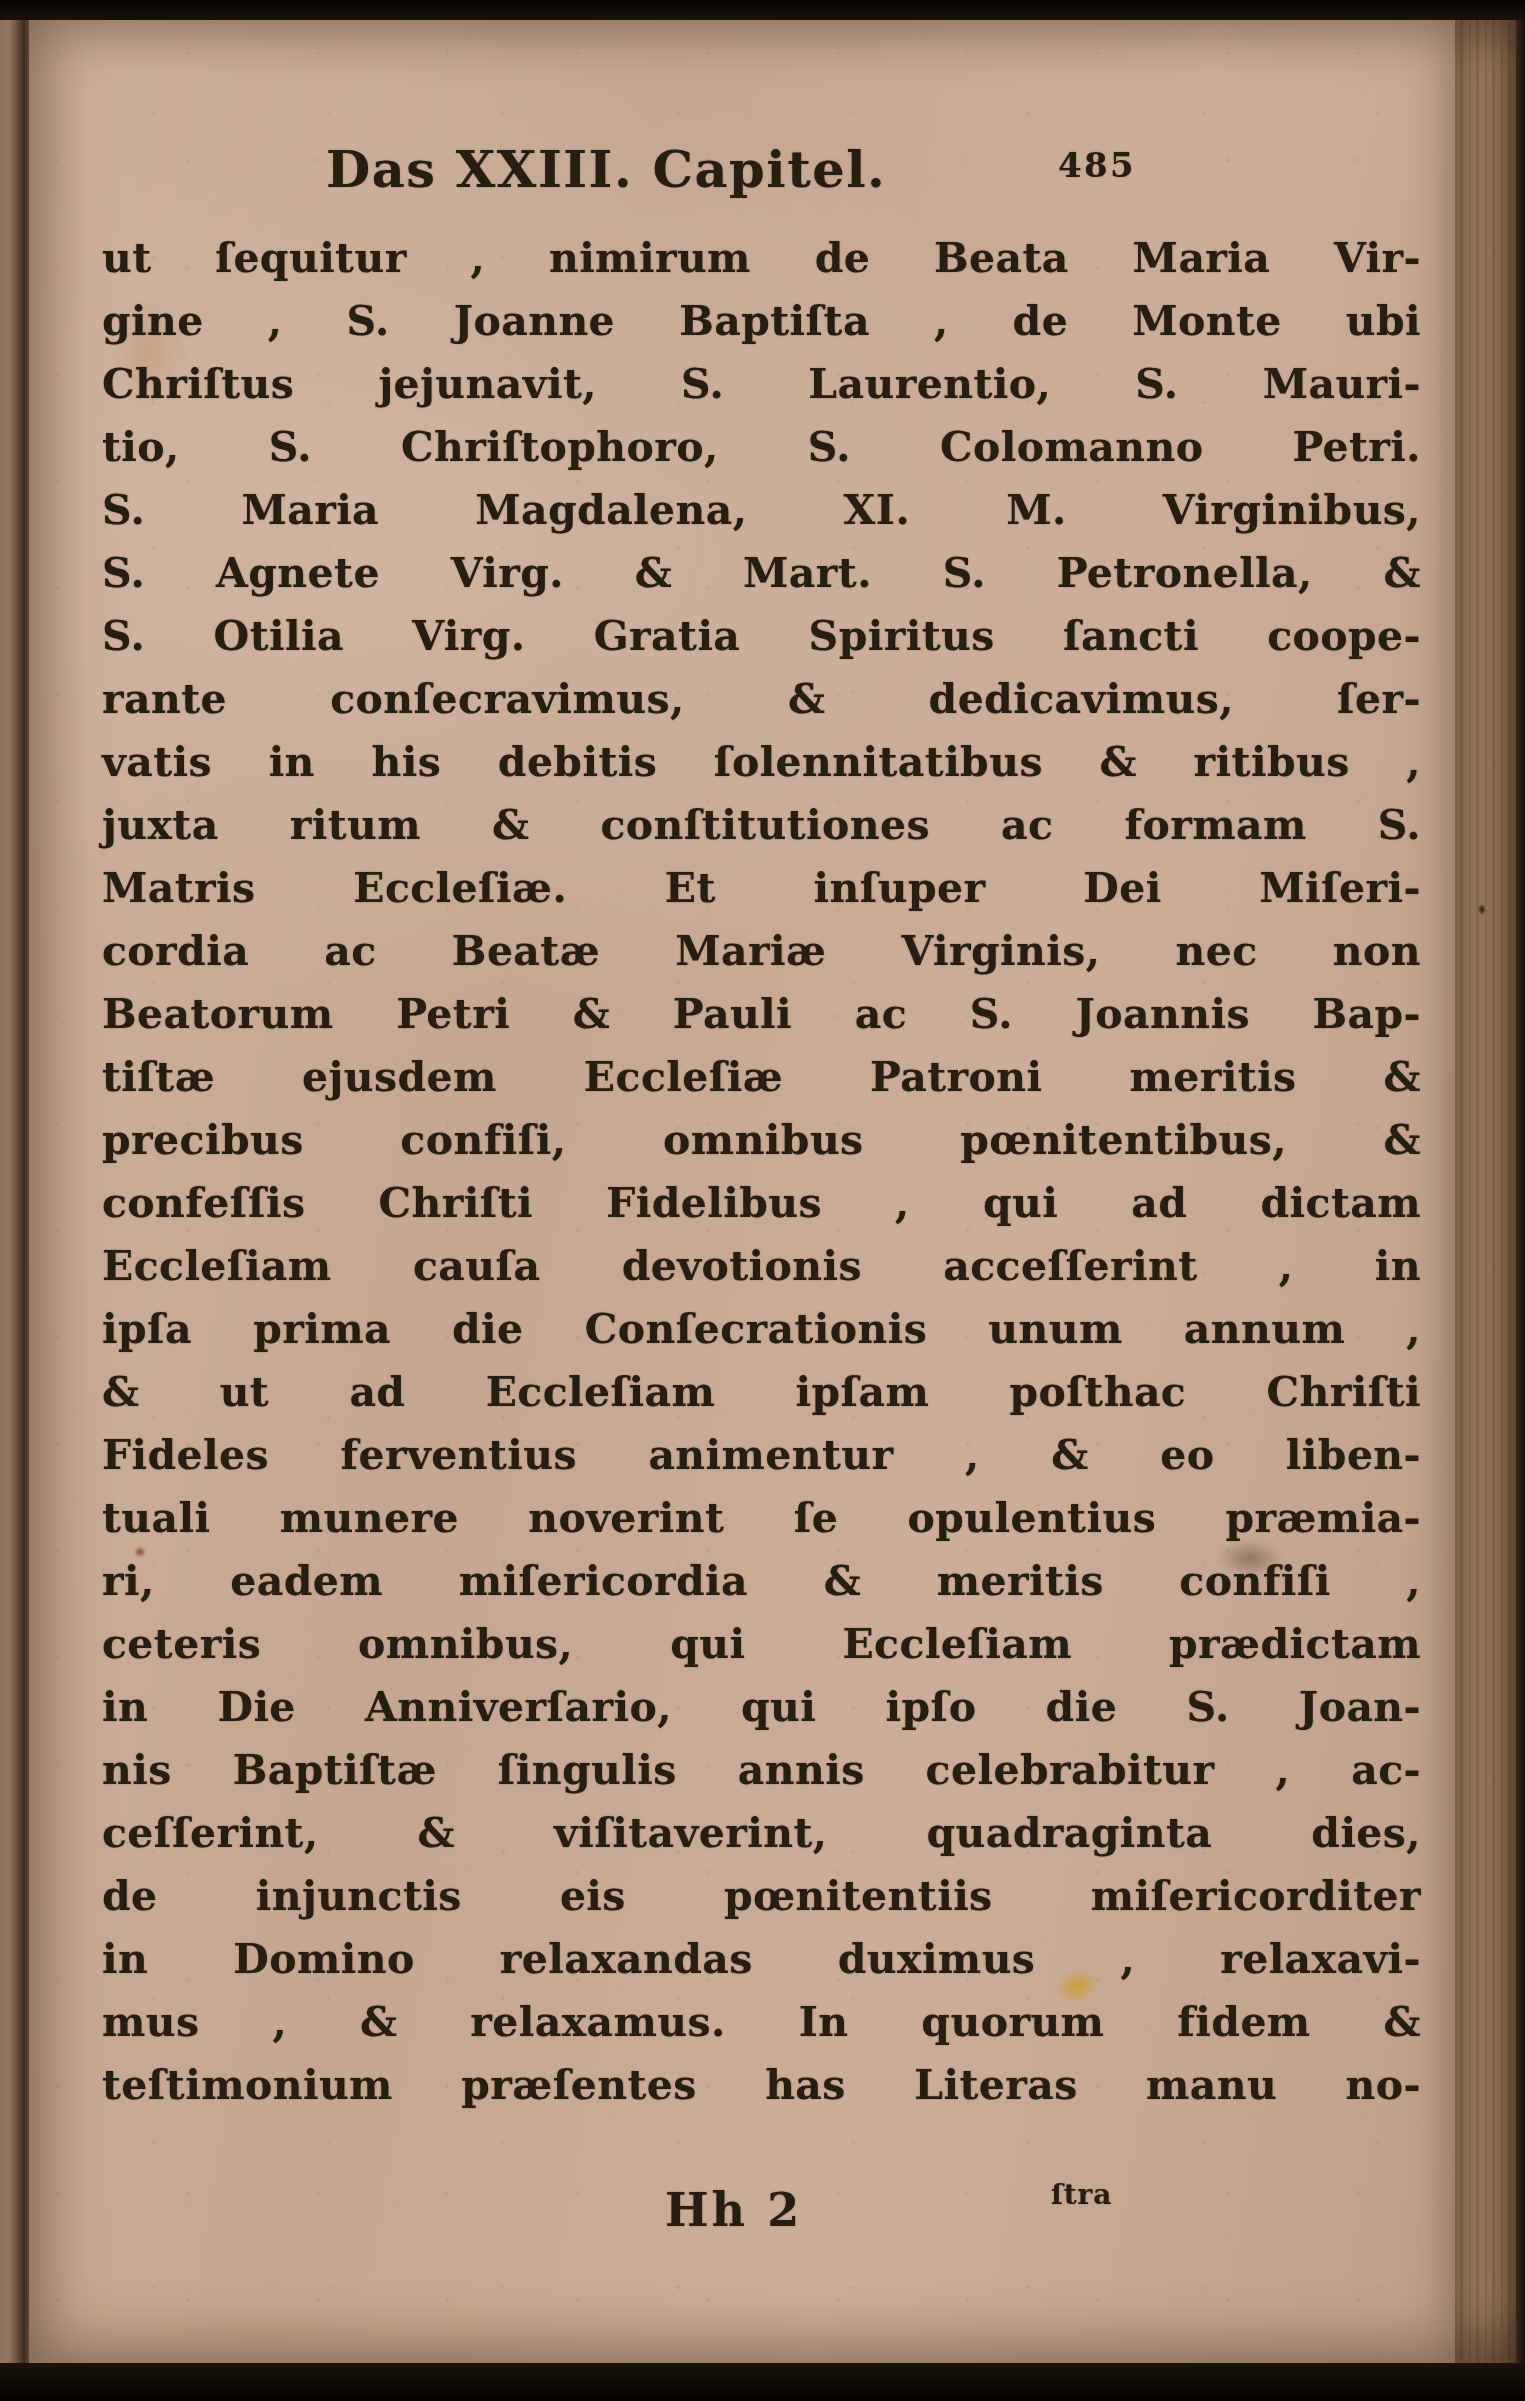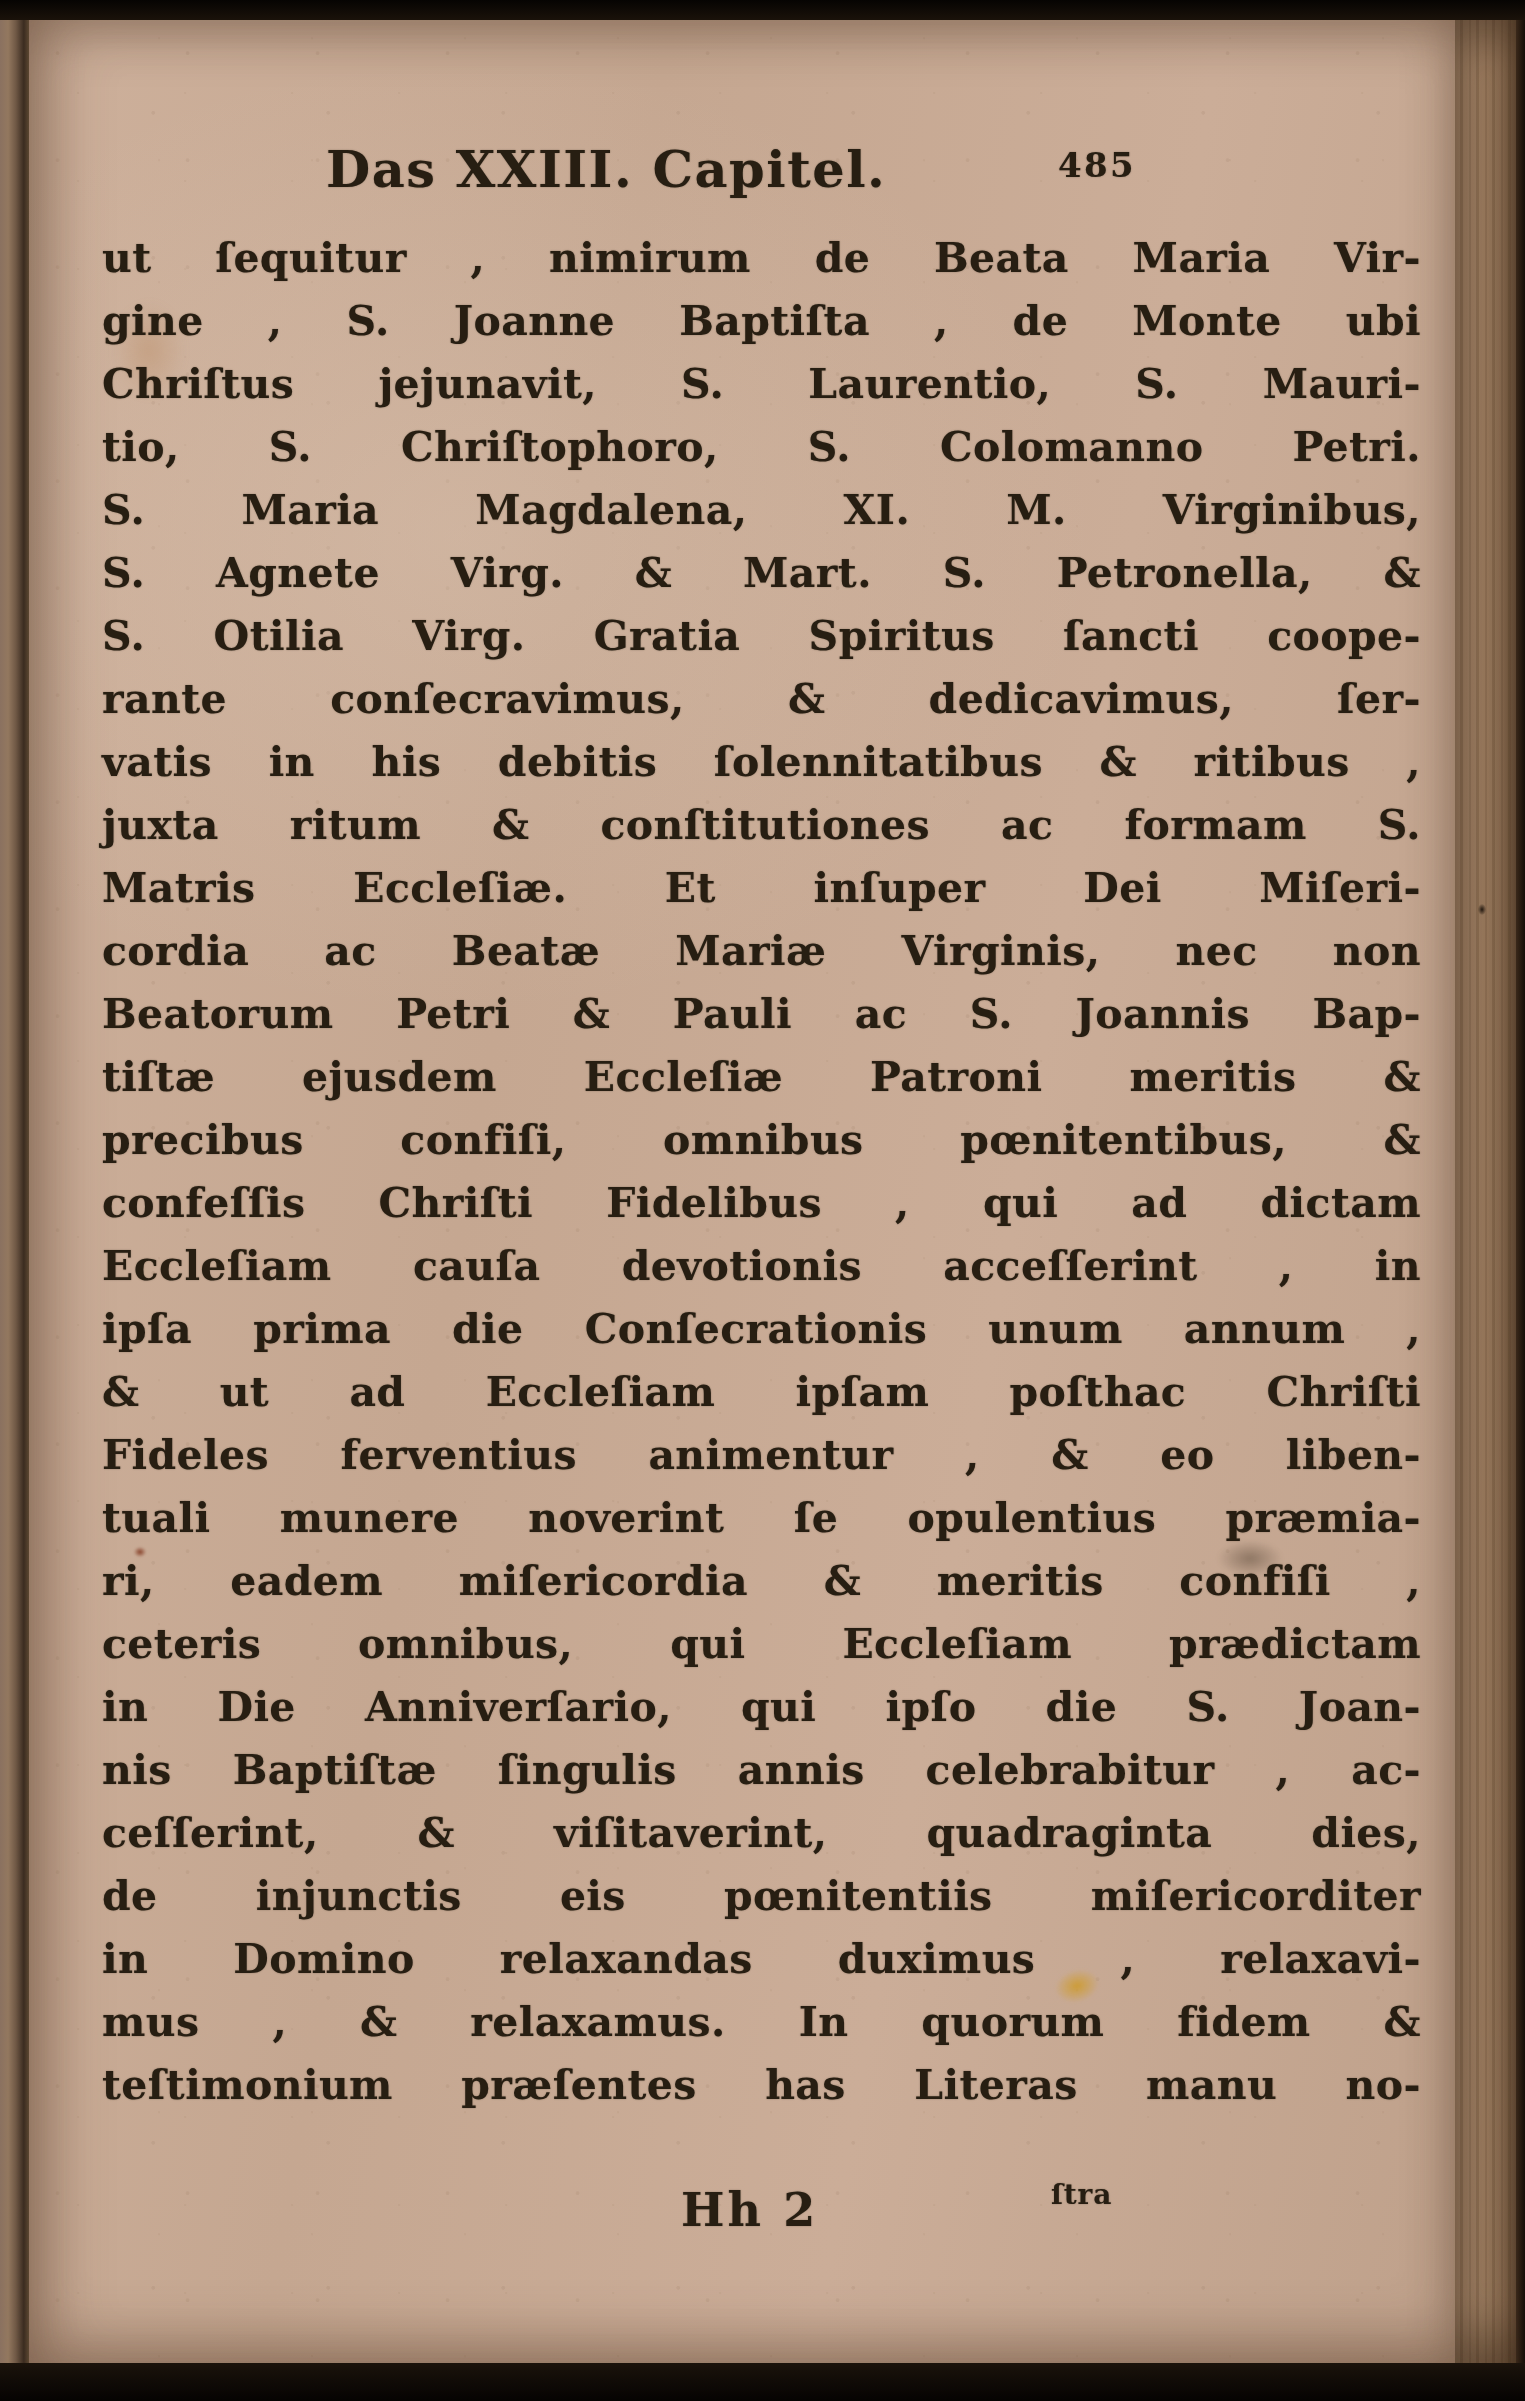--- a/index.html
+++ b/index.html
@@ -78,21 +78,21 @@
   }
   .body-text .line{
     height:63px;line-height:63px;
     font-size:41px;font-weight:bold;
     letter-spacing:0.4px;word-spacing:4.6px;
     text-align:justify;text-align-last:justify;
     white-space:nowrap;
   }
   .signature-mark{
     position:absolute;left:665px;top:2183px;
-    font-size:46px;font-weight:bold;letter-spacing:3.1px;margin-left:16px;
+    font-size:46px;font-weight:bold;letter-spacing:3.1px;
   }
   .catchword{
     position:absolute;left:1051px;top:2178px;
     font-size:28px;font-weight:bold;letter-spacing:0.8px;
   }
 </style>
 </head>
 <body>
 
 <div class="scan">

